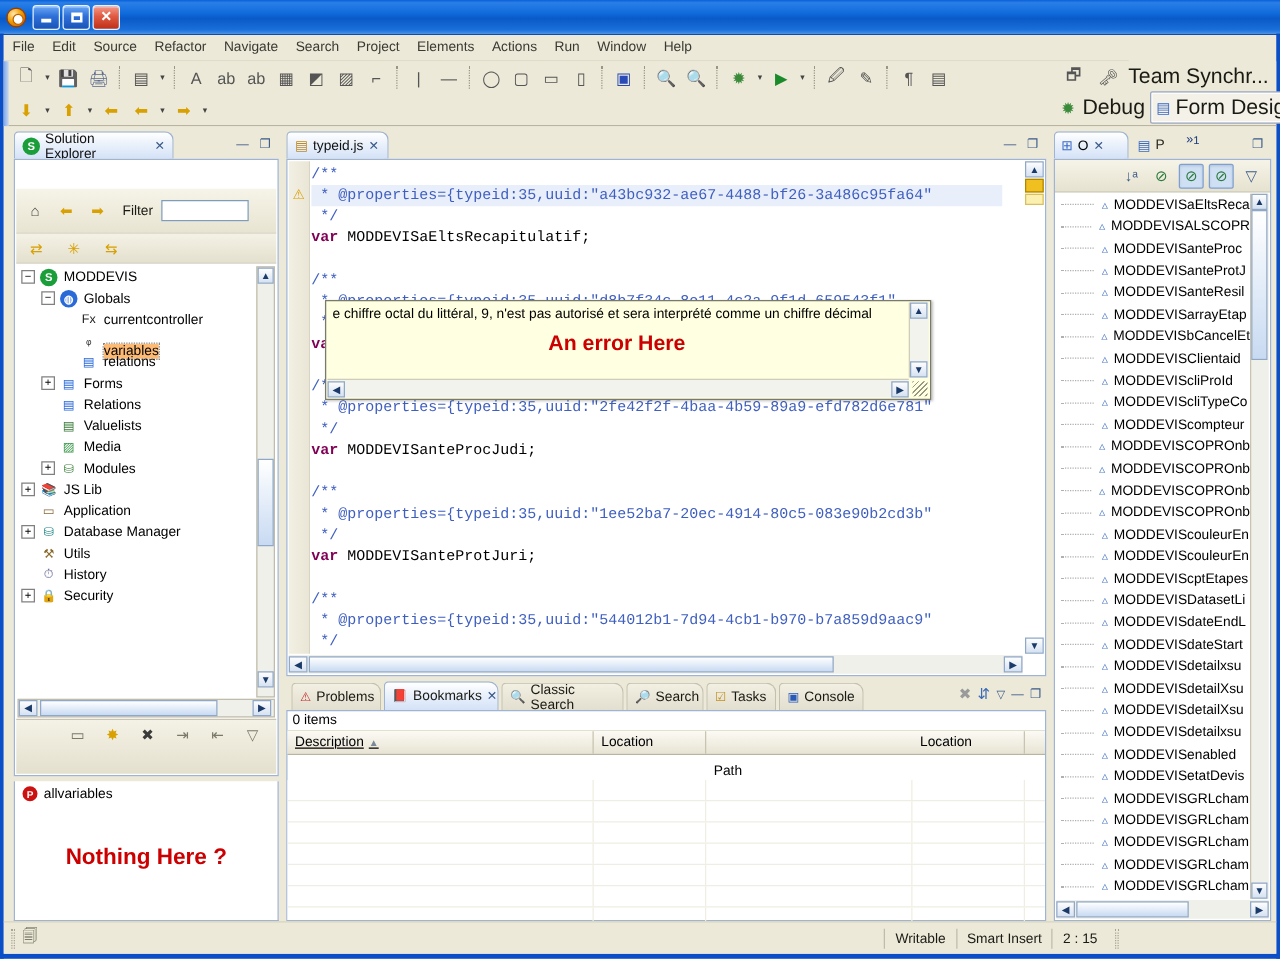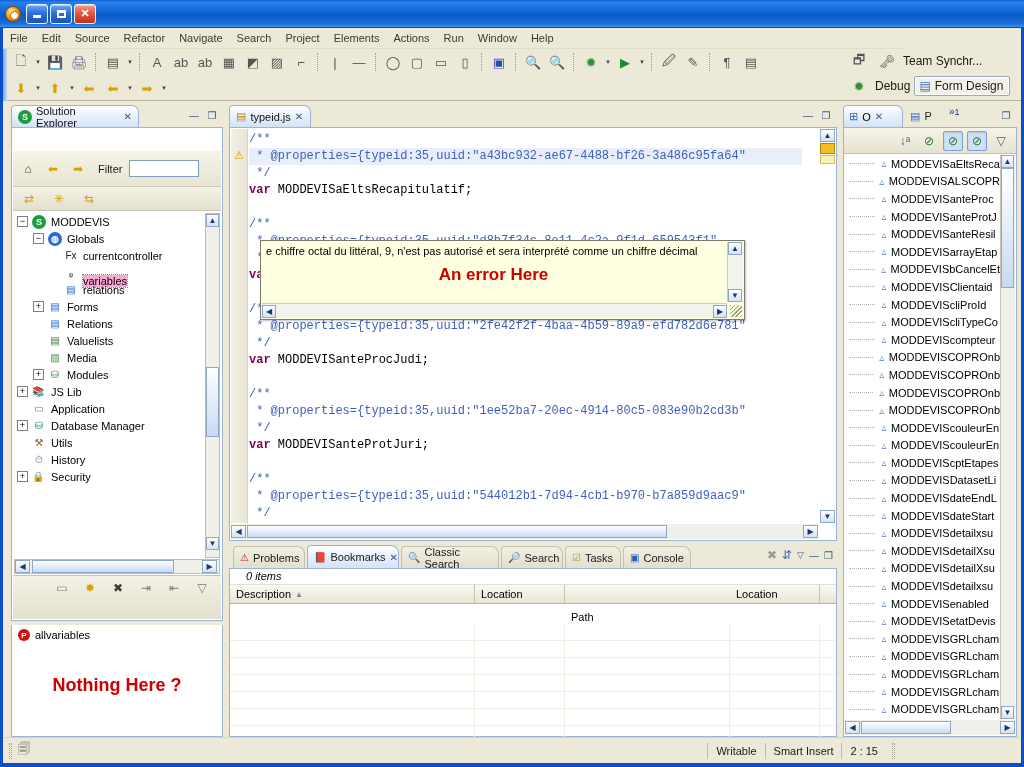--- a/index.html
+++ b/index.html
@@ -92,21 +92,21 @@
             border-left: 1px dotted #9a9684; }
   .tb-arrow { width: 10px; height: 22px; display:flex; align-items:center; justify-content:center;
               font-size: 7px; color:#444; }
 
   
   #persp-bar {
     position: absolute; right: 6px; top: 1px; width: 168px; height: 50px;
   }
   #persp-row1 { display: flex; align-items: center; height: 22px; gap: 4px; }
   #persp-row2 { display: flex; align-items: center; height: 24px; gap: 4px; margin-top:2px;}
-  .persp-label { font-size: 12px; color: #1a1a14; white-space: nowrap; }
+  .persp-label { font-size: 17px; color: #1a1a14; white-space: nowrap; }
   .persp-active {
     display: flex; align-items: center; gap: 4px;
     border: 1px solid #9aa8c0; background: #f4f2e8; border-radius: 2px;
     padding: 2px 6px 2px 4px; box-shadow: inset 0 0 0 1px #fff;
   }
 
   
   #client {
     position: absolute; left: 0; top: 101px; width: 1018px; height: 636px;
     background: #ece9d8;
@@ -176,21 +176,21 @@
   .tree-exp {
     width: 11px; height: 11px; border: 1px solid #808080; background:#fff;
     font-size: 9px; line-height: 9px; text-align: center; color:#000;
     margin-right: 3px; flex: 0 0 auto; font-family: "Liberation Sans", sans-serif;
   }
   .tree-spacer { width: 11px; margin-right: 3px; flex:0 0 auto; }
   .tree-ico {
     width: 16px; height: 15px; margin-right: 4px; flex: 0 0 auto;
     display:flex; align-items:center; justify-content:center; font-size: 10px;
   }
-  .tree-lbl.sel { background: #f9a8d4; outline: 1px dotted #888; margin-top: 16px; }
+  .tree-lbl.sel { background: #fdba74; outline: 1px dotted #888; margin-top: 16px; }
   .circ-icon {
     width: 14px; height: 14px; border-radius: 50%;
     display:flex;align-items:center;justify-content:center;
     color:#fff; font-size:9px; font-weight:bold;
   }
   #solex-vscroll {
     position: absolute; right: 2px; top: 85px; width: 15px; bottom: 62px;
     background:#f0f0ea; border:1px solid #c0bcab;
   }
   #solex-hscroll {
@@ -289,22 +289,22 @@
   .btab.active {
     background: linear-gradient(to bottom,#ffffff 0%,#eaf1fb 45%,#d4e2f7 100%);
     border:1px solid #9fb4d2; border-bottom:none; top:0; height:23px;
   }
   .btab.inactive { background: linear-gradient(to bottom,#f2f0e2,#e2ded0);
                    border:1px solid #c4c0ae; border-bottom:none; }
   #bottom-body {
     position:absolute; left:0; top:23px; right:0; bottom:0;
     border:1px solid #9fb4d2; background:#fff;
   }
-  #bottom-count { height: 16px; font-size: 11px; padding: 1px 16px; color:#000;
-                  border-bottom: 1px solid #e4e0d0; font-style: italic; }
+  #bottom-count { height: 16px; font-size: 11px; padding: 1px 4px; color:#000;
+                  border-bottom: 1px solid #e4e0d0; }
   #bottom-header { display:flex; height: 19px; background: linear-gradient(to bottom,#fbfaf4,#e8e4d4);
                    border-bottom: 1px solid #b8b4a0; }
   .bh-cell { display:flex; align-items:center; gap:4px; padding: 0 6px; font-size:11px; color:#000;
              border-right: 1px solid #c8c4b0; }
   #bottom-rows { position:absolute; left:0; top:55px; right:0; bottom:0; background:#fff; }
   .brow { height: 17px; border-bottom: 1px solid #f0eee4; display:flex; }
   .brow .bc { border-right: 1px solid #f0eee4; }
 
   
   #outline { left: 840px; top: 4px; width: 174px; height: 632px; }
@@ -685,21 +685,21 @@
       <div style="position:absolute;right:4px;top:3px;display:flex;gap:5px;align-items:center;">
         <span style="color:#9a9a9a;font-size:12px;">✖</span>
         <span style="color:#3a6ab8;font-size:12px;">⇵</span>
         <span style="color:#3a5a8a;font-size:9px;">▽</span>
         <span style="color:#3a5a8a;font-size:10px;">—</span>
         <span style="color:#3a5a8a;font-size:10px;">❐</span>
       </div>
       <div id="bottom-body">
         <div id="bottom-count">0 items</div>
         <div id="bottom-header">
-            <div class="bh-cell" style="width: 245px;">
+            <div class="bh-cell" style="width: 245px; text-decoration: underline;">
               <span>Description</span>
               <span style="color: rgb(122, 138, 154); font-size: 8px;">▲</span>
             </div>
             <div class="bh-cell" style="width: 90px;">
               <span>Location</span>
             </div>
             <div class="bh-cell" style="width: 165px; margin-top: 32px;">
               <span>Path</span>
             </div>
             <div class="bh-cell" style="width: 90px;">

